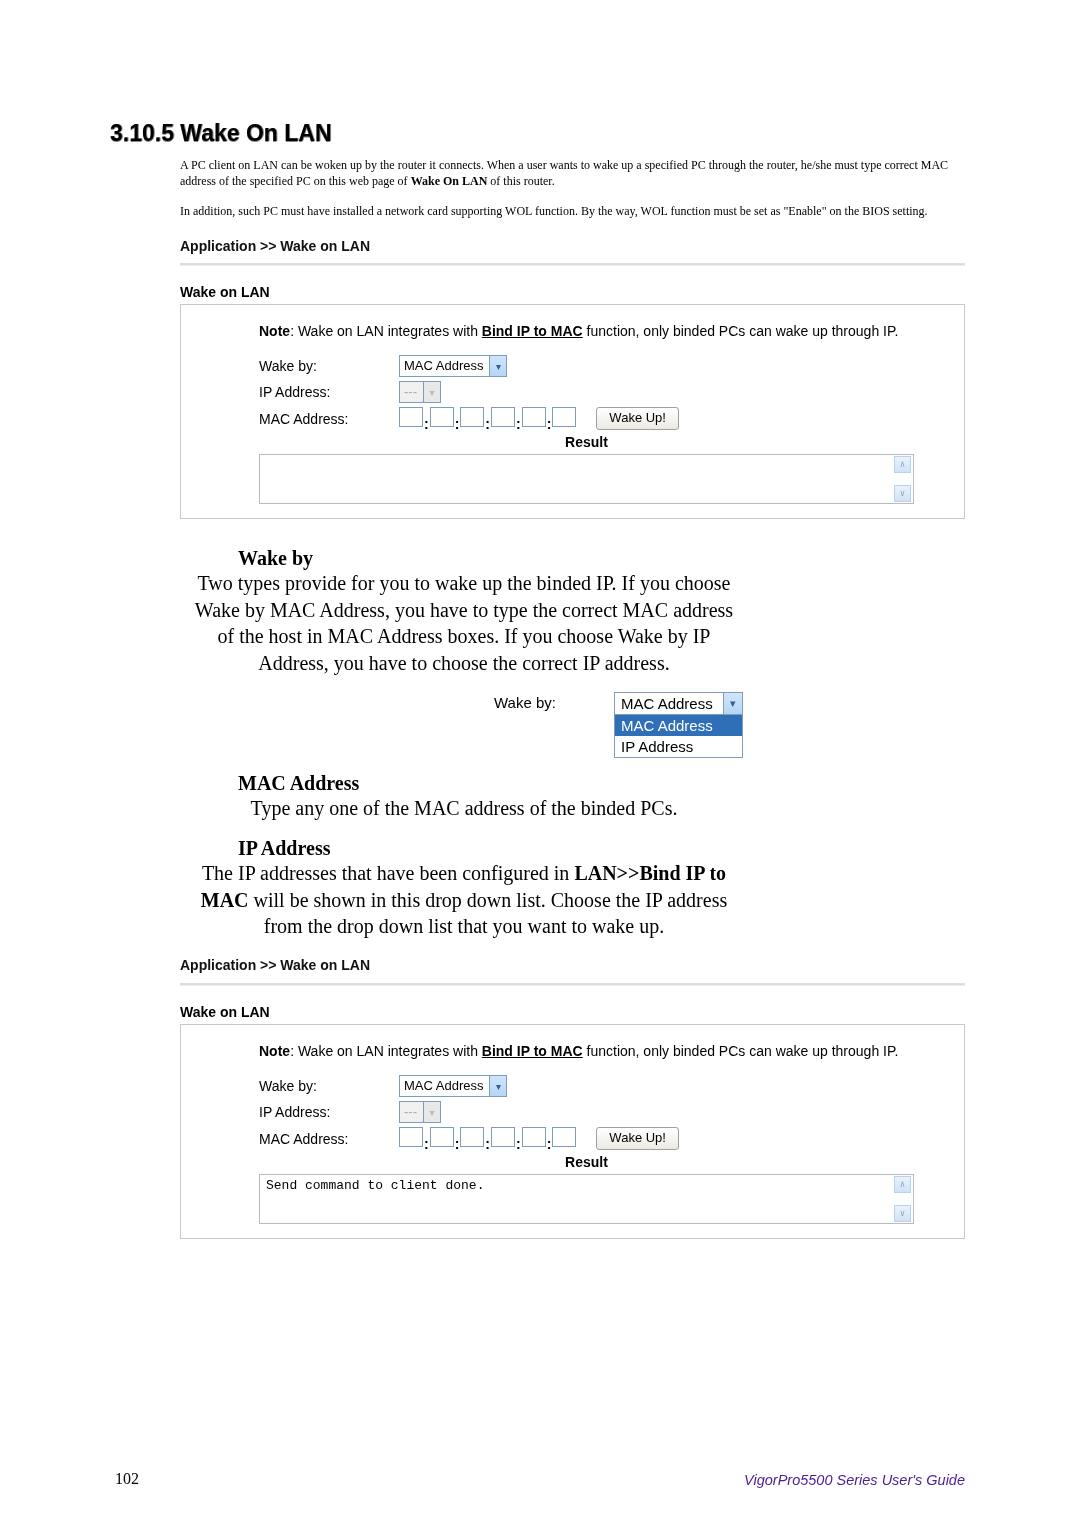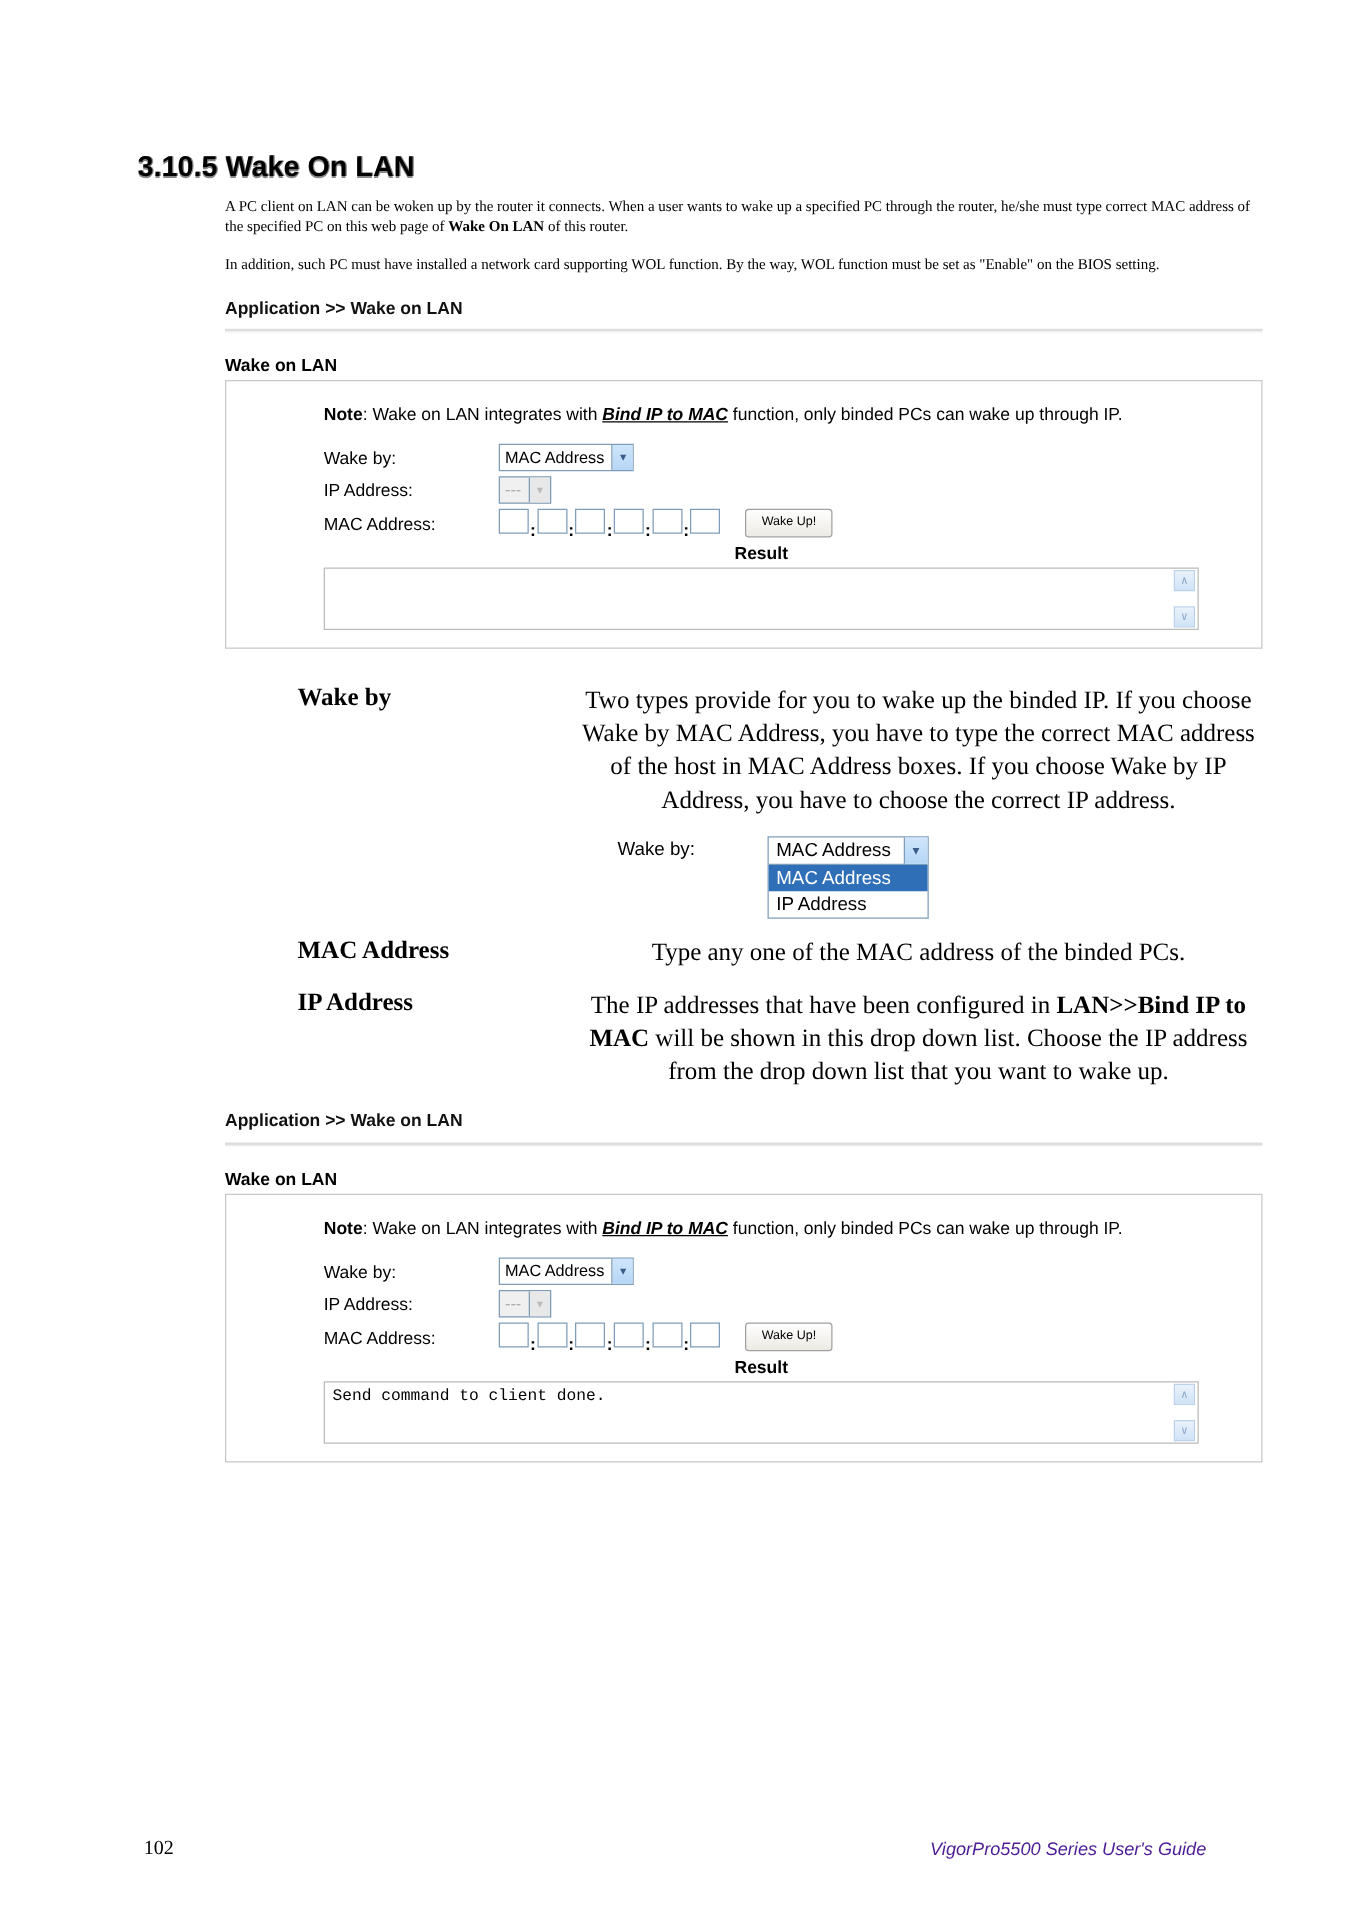--- a/index.html
+++ b/index.html
@@ -7,21 +7,21 @@
     margin: 0;
     padding: 0;
     width: 1080px;
     height: 1528px;
     font-family: "Times New Roman", Times, serif;
     font-size: 19px;
     color: #000;
     background: #fff;
   }
   .page {
-    padding: 120px 70px 40px 110px;
+    padding: 120px 115px 40px 110px;
     box-sizing: border-box;
     position: relative;
     height: 100%;
   }
   .section-heading {
     font-family: Arial, Helvetica, sans-serif;
     font-size: 23px;
     font-weight: bold;
     color: #000;
     text-shadow: 1px 0 0 #888, 0 1px 0 #888;
@@ -62,21 +62,21 @@
     padding: 16px 50px 14px 78px;
     font-family: Arial, Helvetica, sans-serif;
     font-size: 14px;
     background: #fff;
   }
   .panel .note {
     margin-bottom: 14px;
     line-height: 1.45;
   }
   .panel .note b { font-weight: bold;}
-  .panel .bindlink { font-weight: bold; text-decoration: underline; font-style: italic;}
+  .panel .bindlink { font-weight: bold; text-decoration: underline;}
   .form-row {
     display: flex;
     align-items: center;
     margin-bottom: 4px;
   }
   .form-label {
     width: 140px;
   }
   .dropdown {
     display: inline-flex;
@@ -123,21 +123,21 @@
     position:relative;
     top:2px;
   }
   .winbtn {
     display:inline-block;
     background: linear-gradient(#ffffff,#eceae3);
     border:1px solid #a0a0a0;
     border-radius:3px;
     padding:1px 12px;
     font-family: Arial, sans-serif;
-    font-size:10px;
+    font-size:13px;
     margin-left:20px;
     color:#000;
     height:19px;
     line-height:17px;
   }
   .result-label {
     font-weight:bold;
     margin:4px 0;
     text-align:center;
   }

